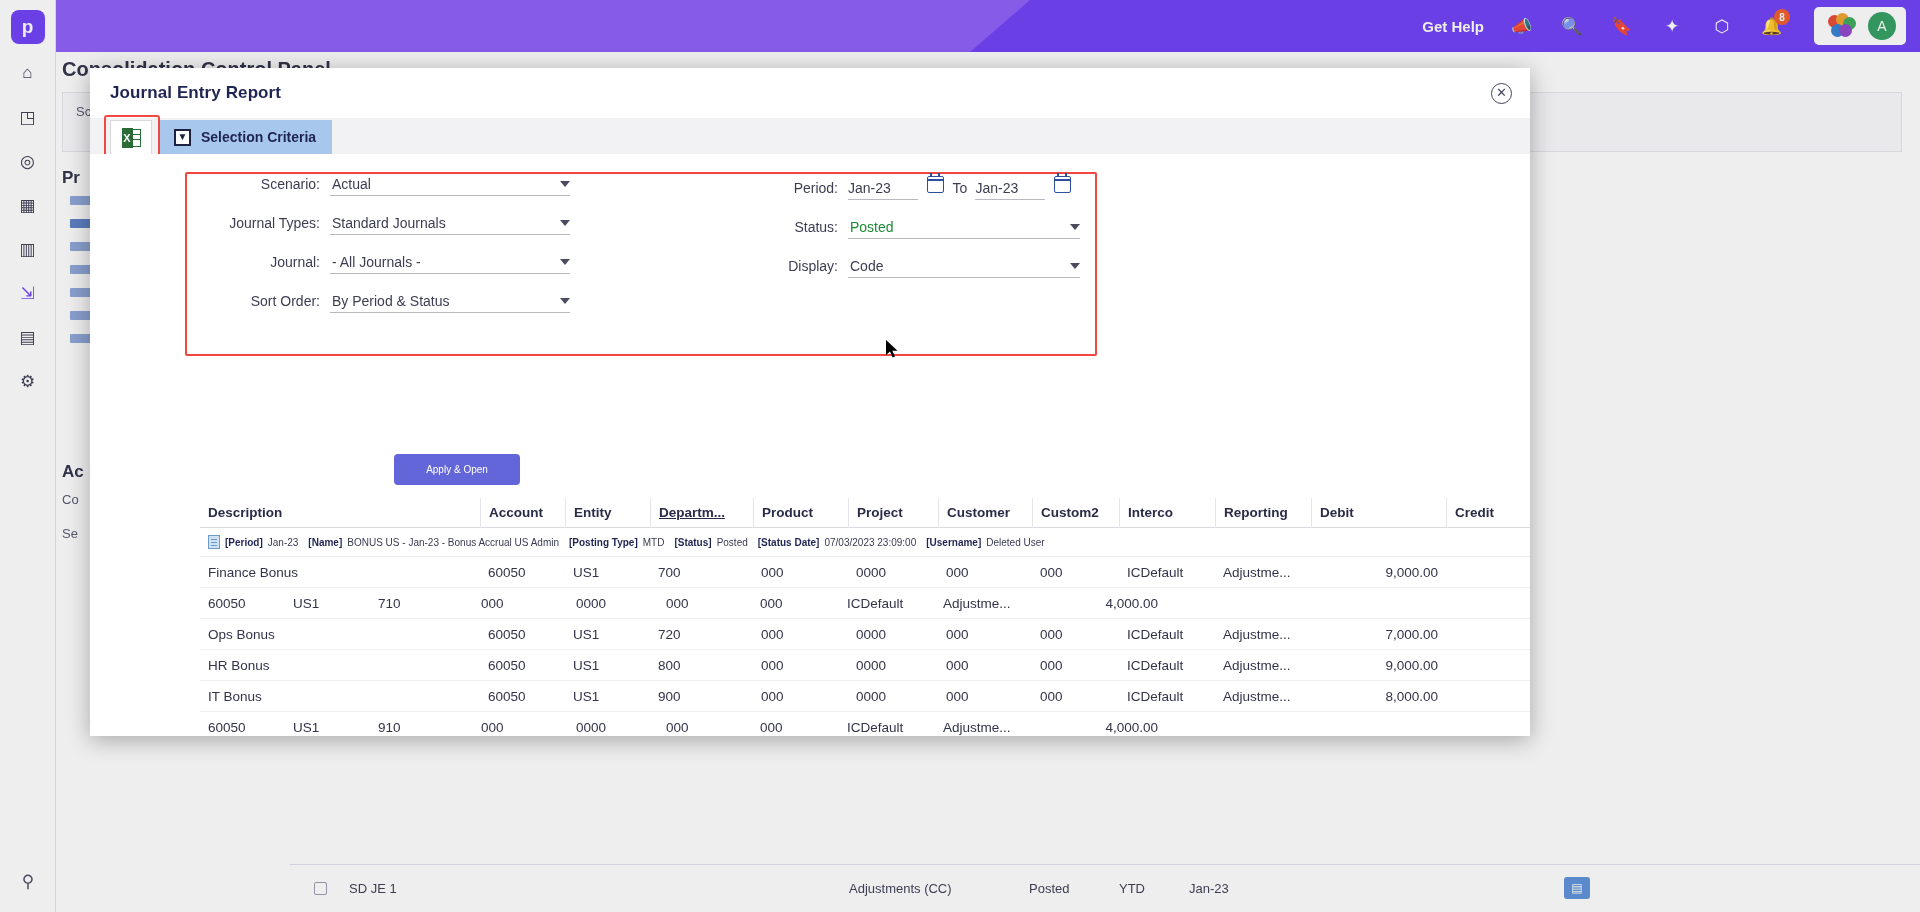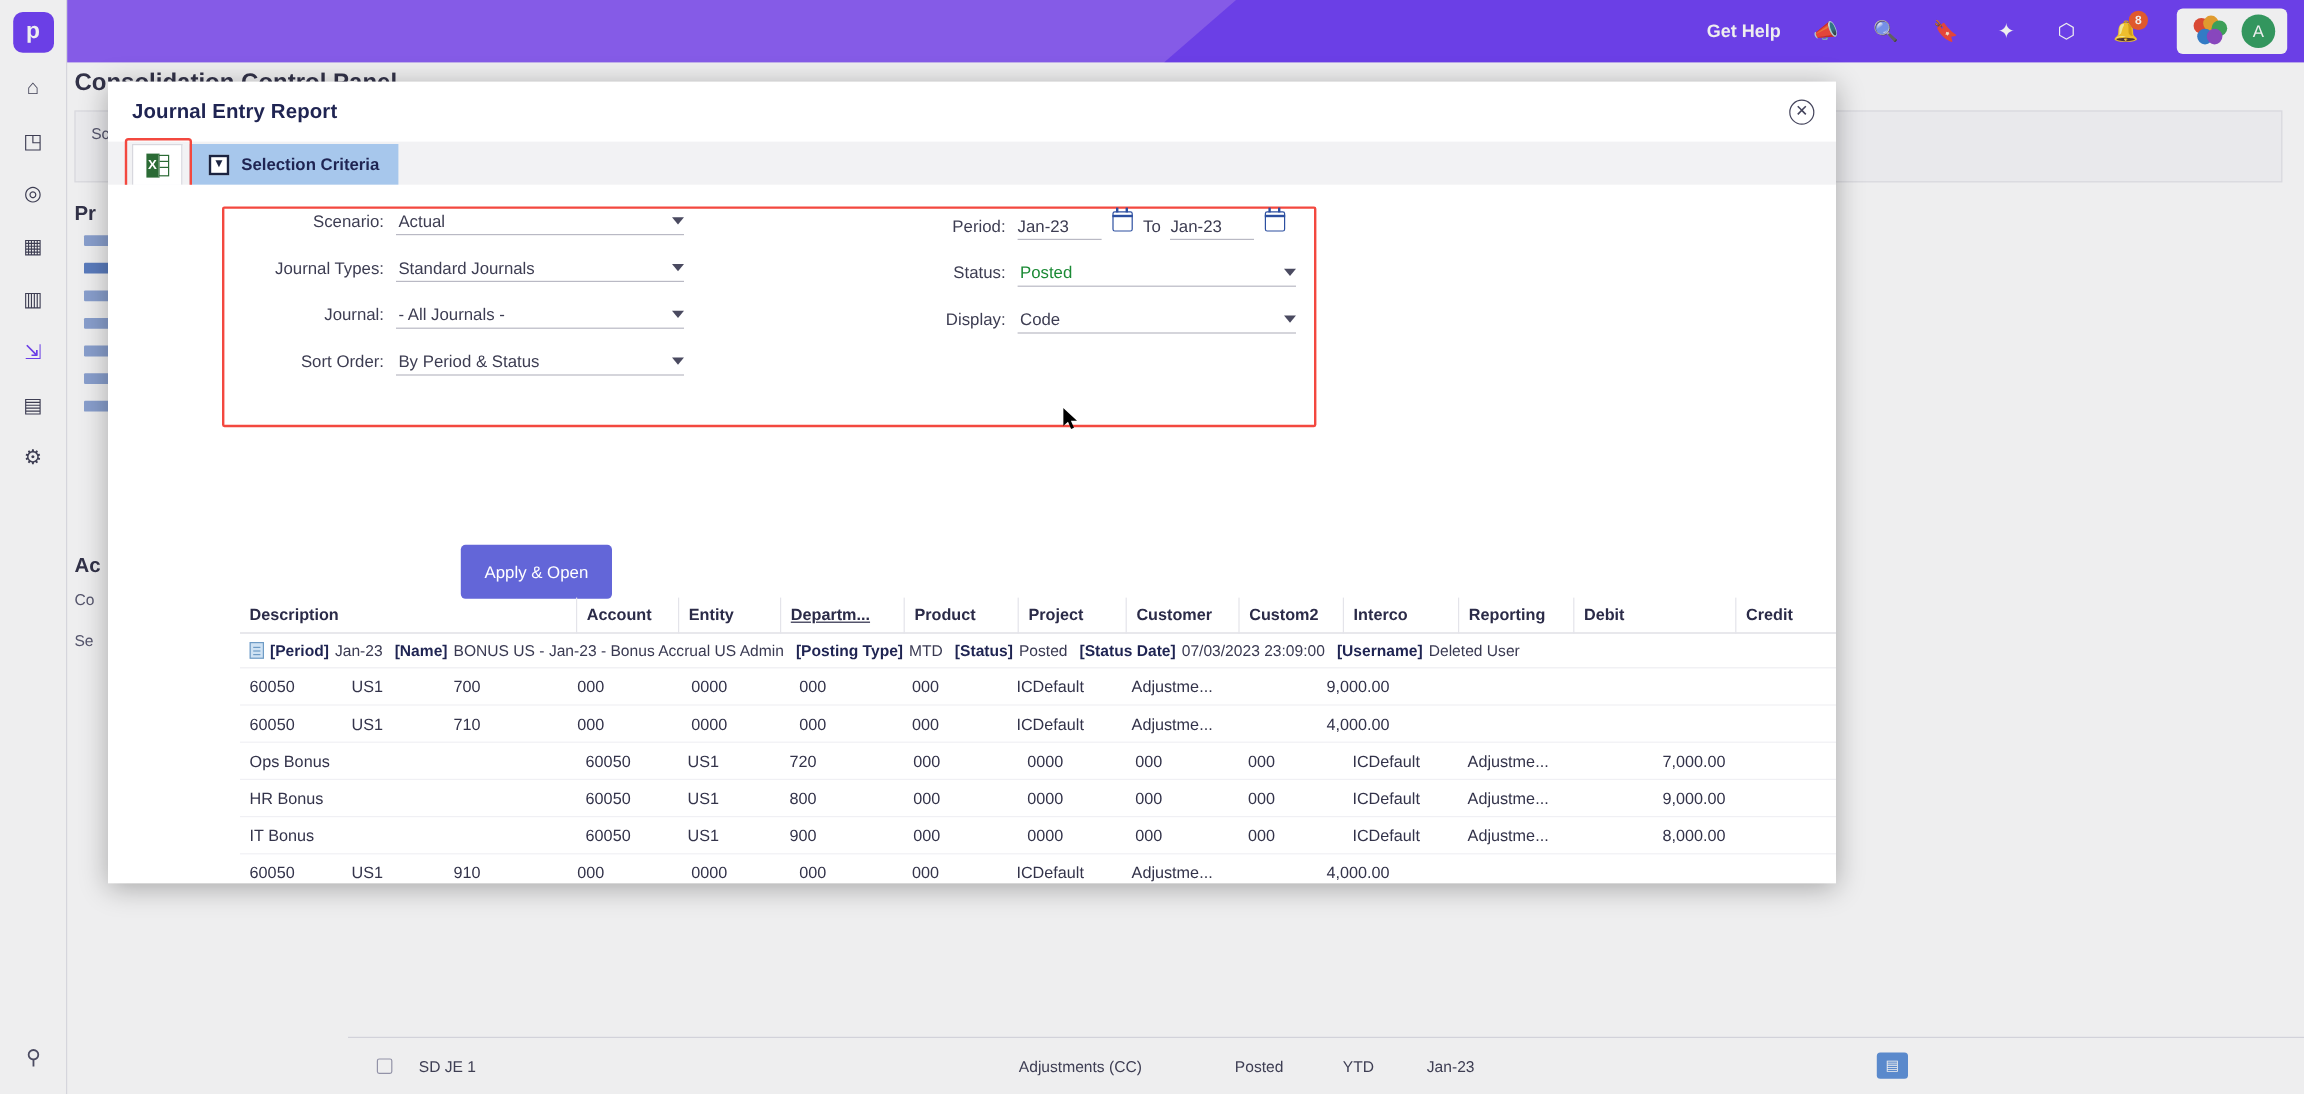--- a/index.html
+++ b/index.html
@@ -195,36 +195,36 @@
     height: 1.8px; background: #2c4fa0;
   }
   .cal::after {
     content: ""; position: absolute; left: 2px; top: -4px; width: 2px;
     height: 4px; background: #2c4fa0; box-shadow: 8px 0 0 #2c4fa0;
   }
   .to-lbl { font-size: 14px; color: #3d3d52; margin: 0 8px 0 0; }
   .sel-field.wide { width: 240px; }
 
   .apply-btn {
-    position: absolute; left: 294px; top: 300px; width: 126px; height: 45px;
+    position: absolute; left: 304px; top: 300px; width: 126px; height: 31px;
     background: #6366d8; color: #ffffff; border: none; border-radius: 4px;
-    font-size: 14px; font-family: inherit; cursor: pointer;
+    font-size: 10px; font-family: inherit; cursor: pointer;
   }
 
   
   .tbl { position: absolute; left: 110px; top: 344px; width: 1406px; }
   .tbl-head {
     display: flex; height: 30px; align-items: center; border-bottom: 1px solid #d9d9e0;
     font-size: 13.5px; font-weight: bold; color: #2b2b48;
   }
   .th { padding: 0 8px; border-left: 1px solid #e4e4ea; height: 30px;
         display: flex; align-items: center; overflow: hidden; white-space: nowrap; }
   .th:first-child { border-left: none; }
   .meta-row {
-    display: flex; align-items: center; height: 29px; font-size: 13px;
+    display: flex; align-items: center; height: 29px; font-size: 10px;
     color: #3a3a52; border-bottom: 1px solid #eeeef2; padding-left: 8px; gap: 5px;
   }
   .meta-icon {
     width: 12px; height: 14px; background: #cfe2f3; border: 1px solid #6e9bc5;
     position: relative; flex: 0 0 auto;
   }
   .meta-icon::after {
     content: ""; position: absolute; left: 2px; top: 3px; right: 2px; height: 1px;
     background: #6e9bc5; box-shadow: 0 3px 0 #6e9bc5, 0 6px 0 #6e9bc5;
   }
@@ -434,20 +434,21 @@
           <span class="mb" style="margin-left:5px">[Status]</span>
           <span>Posted</span>
           <span class="mb" style="margin-left:5px">[Status Date]</span>
           <span>07/03/2023 23:09:00</span>
           <span class="mb" style="margin-left:5px">[Username]</span>
           <span>Deleted User</span>
         </div>
 
         <div id="tbody">
             <div class="data-row">
+              <div class="td" style="width: 280px;">Finance Bonus</div>
               <div class="td" style="width: 85px;">60050</div>
               <div class="td" style="width: 85px;">US1</div>
               <div class="td" style="width: 103px;">700</div>
               <div class="td" style="width: 95px;">000</div>
               <div class="td" style="width: 90px;">0000</div>
               <div class="td" style="width: 94px;">000</div>
               <div class="td" style="width: 87px;">000</div>
               <div class="td" style="width: 96px;">ICDefault</div>
               <div class="td" style="width: 96px;">Adjustme...</div>
               <div class="td num" style="width: 135px;">9,000.00</div>

